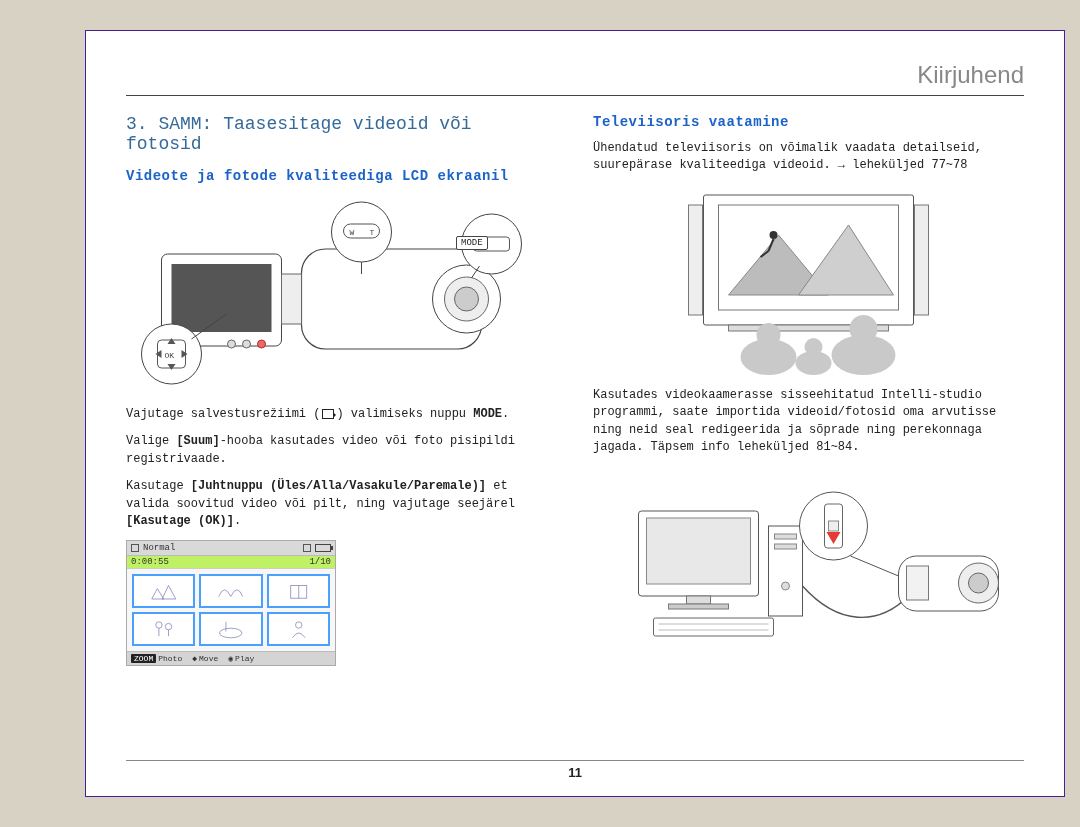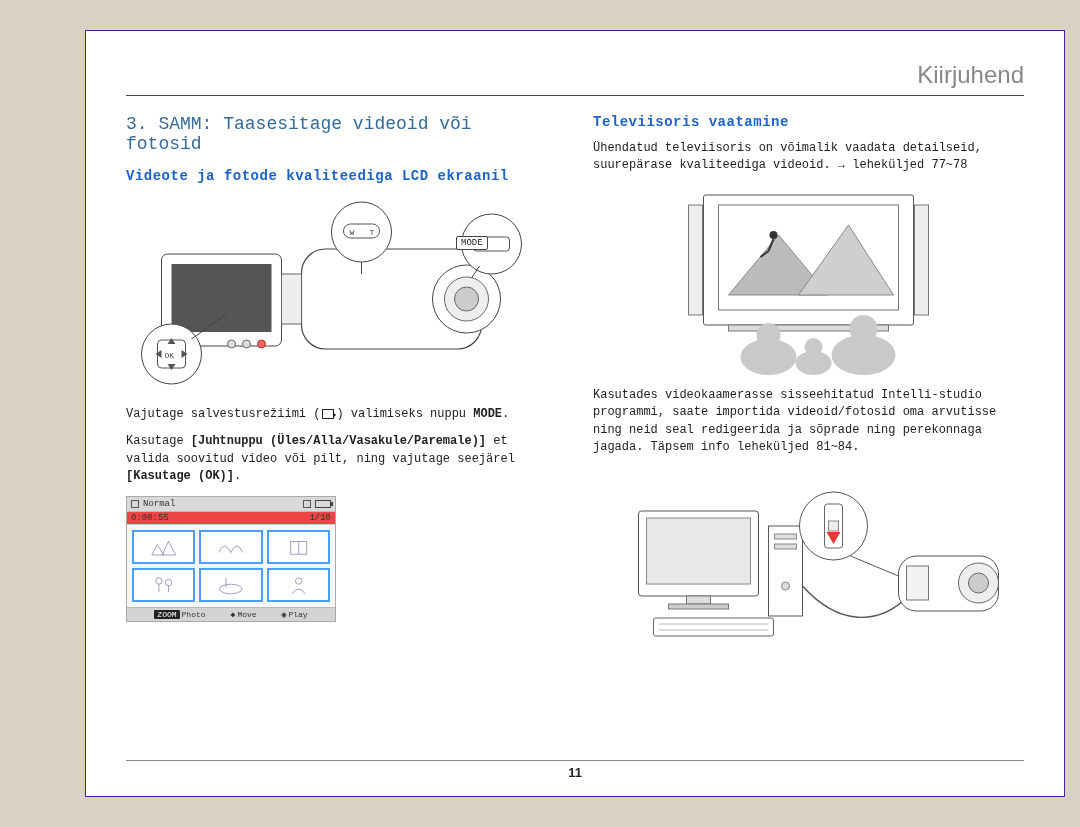--- a/index.html
+++ b/index.html
@@ -80,43 +80,42 @@
     align-items:center;
     justify-content:space-between;
     padding:2px 4px;
     border-bottom:1px solid #bbb;
   }
   .thumb-header .left { display:flex; align-items:center; gap:4px; }
   .dot { width:8px; height:8px; border:1px solid #555; display:inline-block; }
   .battery { width:16px; height:8px; border:1px solid #444; position:relative; }
   .battery::after { content:""; position:absolute; right:-3px; top:1px; width:2px; height:4px; background:#444; }
   .thumb-sub {
-    display:flex; justify-content:space-between; padding:1px 4px; background:#ef4444; border-bottom:1px solid #ccc;
+    display:flex; justify-content:space-between; padding:1px 4px; background:#bef264; border-bottom:1px solid #ccc;
   }
   .thumb-grid {
     display:grid;
     grid-template-columns: repeat(3, 1fr);
     gap:4px;
     padding:5px;
   }
   .thumb {
     height:34px;
     border:2px solid #4aa0ff;
     background:#fff;
     display:flex; align-items:center; justify-content:center;
   }
   .thumb svg { width:80%; height:80%; }
   .thumb-footer {
     background:#d4d4d4;
     display:flex;
-    gap:25px;
+    gap:10px;
     padding:2px 4px;
     font-size:8px;
     border-top:1px solid #bbb;
-    justify-content:center;
   }
   .thumb-footer span { display:flex; align-items:center; gap:2px; }
   .tag { background:#222; color:#fff; padding:0 3px; border-radius:1px; font-size:8px; }
   .figure-tv { width:100%; height:190px; margin-bottom:12px; }
   .figure-pc { width:100%; height:190px; }
   .page-num {
     position:absolute;
     bottom:16px;
     right:40px;
     font-size:13px;
@@ -176,20 +175,23 @@
           <circle cx="115" cy="150" r="4" fill="#ddd" stroke="#666"></circle>
           <circle cx="130" cy="150" r="4" fill="#e66" stroke="#a33"></circle>
         </svg>
         <div style="position:absolute; top:42px; left:330px; font-size:9px; border:1px solid #444; padding:1px 4px; background:#fff; border-radius:2px;">MODE</div>
       </div>
 
       <p class="body">
         <span>Vajutage salvestusrežiimi (</span><span class="rec-icon"></span><span>) valimiseks nuppu </span><b>MODE</b><span>.</span>
       </p>
 
+      <p class="body">
+        <span>Valige </span><b>[Suum]</b><span>-hooba kasutades video või foto pisipildi registrivaade.</span>
+      </p>
 
       <p class="body">
         <span>Kasutage </span><b>[Juhtnuppu (Üles/Alla/Vasakule/Paremale)]</b><span> et valida soovitud video või pilt, ning vajutage seejärel </span><b>[Kasutage (OK)]</b><span>.</span>
       </p>
 
       <div class="thumb-panel">
         <div class="thumb-header">
           <span class="left">
             <span class="dot"></span>
             <span>Normal</span>

